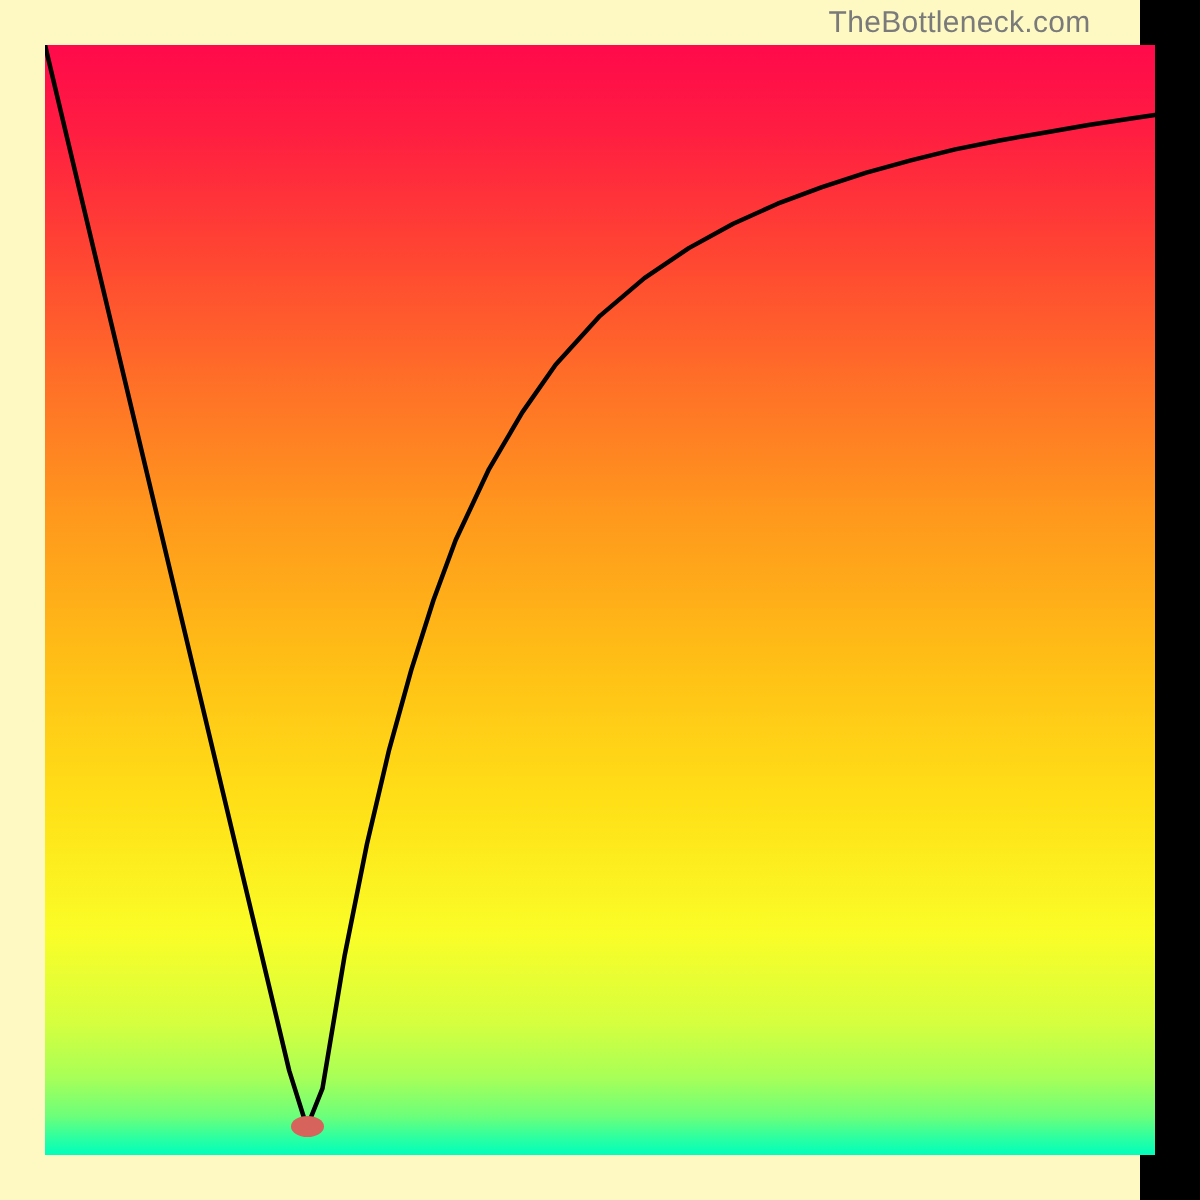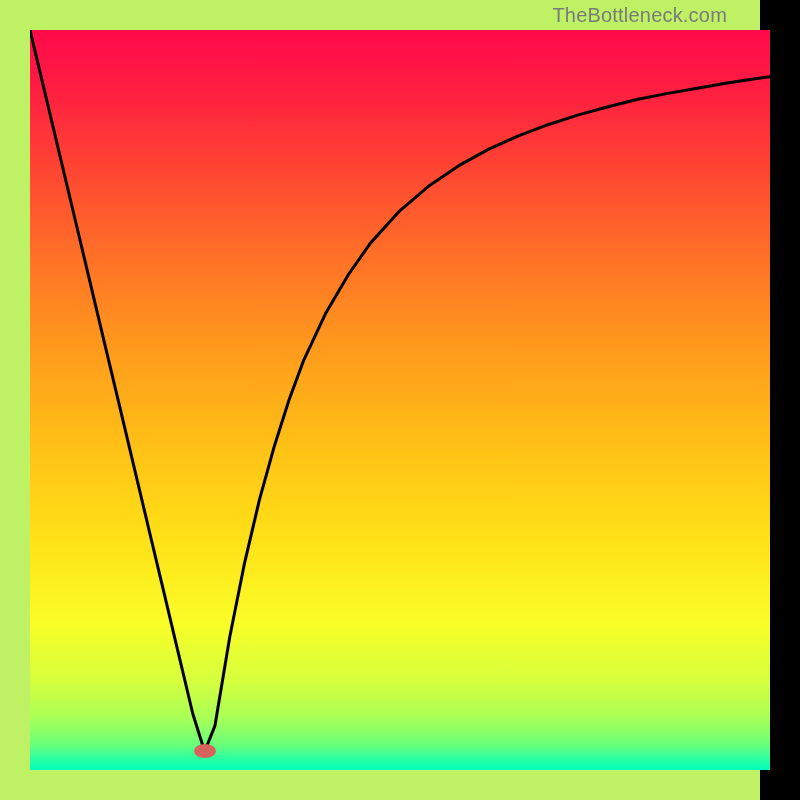--- a/index.html
+++ b/index.html
@@ -9,21 +9,21 @@
     height: 800px;
     overflow: hidden;
     background: #000;
   }
   .frame {
     position: absolute;
     left: 0;
     top: 0;
     width: 760px;
     height: 800px;
-    background: #bef264;
+    background: #fef9c3;
   }
   .plot-area {
     position: absolute;
     left: 30px;
     top: 30px;
     width: 740px;
     height: 740px;
   }
   .plot-svg {
     position: absolute;

